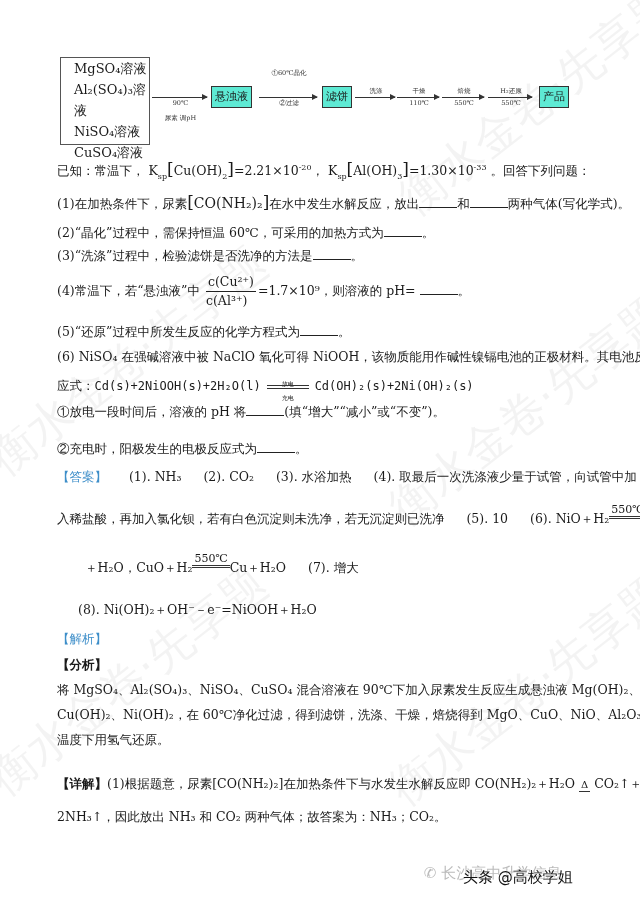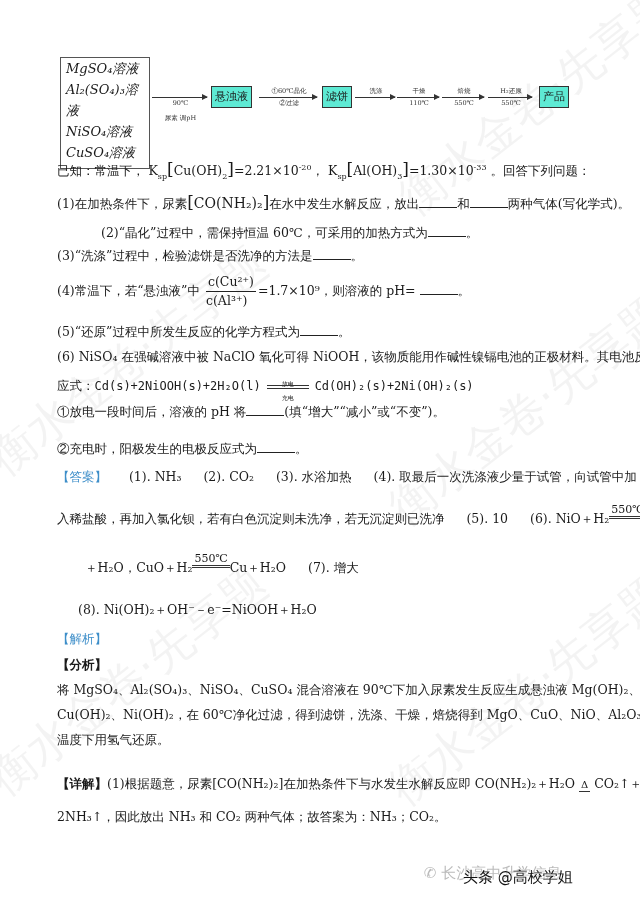--- a/index.html
+++ b/index.html
@@ -9,21 +9,21 @@
     color: #1a1a1a; font-size: 12.5px;
   }
   .line { position: absolute; left: 57px; white-space: nowrap; line-height: 18px; }
   sub, sup { font-size: 8px; line-height: 0; }
   .blank { display: inline-block; width: 38px; border-bottom: 1px solid #222; height: 12px; vertical-align: baseline; }
   .blue { color: #3d8ec9; }
   .boxed { border: 1.3px solid #333; padding: 0 3px; background:#5eead4; font-size: 11px; line-height: 20px; position:absolute; }
   .arrow { position:absolute; height: 1px; background:#333; }
   .arrow::after { content:""; position:absolute; right:-1px; top:-3px; border-left:6px solid #333; border-top:3.5px solid transparent; border-bottom:3.5px solid transparent; }
   .arrowlbl { position:absolute; font-size: 6.5px; text-align:center; color:#333; white-space:nowrap; }
-  .src-box { position:absolute; left:60px; top:57px; width:90px; height:112px; border:1.3px solid #555; font-size:13px; line-height:21px; padding-left:5px; box-sizing:border-box;font-style:italic; }
+  .src-box { position:absolute; left:60px; top:57px; width:90px; height:88px; border:1.3px solid #555; font-size:13px; line-height:21px; padding-left:13px; box-sizing:border-box; }
   .frac { display:inline-block; vertical-align: middle; text-align:left; margin: 0 2px; }
   .frac .num { display:block; border-bottom:1px solid #222; padding: 0 2px; line-height: 18px; }
   .frac .den { display:block; line-height: 18px; }
   .eqarrow { display:inline-block; position:relative; width:46px; height:20px; vertical-align: middle; }
   .eqarrow .t { position:absolute; top:-1px; left:0; width:100%; text-align:center; font-size:6px; }
   .eqarrow .b { position:absolute; top:13px; left:0; width:100%; text-align:center; font-size:6px; }
   .eqarrow .l1 { position:absolute; top:9px; left:2px; right:2px; height:1px; background:#333; }
   .eqarrow .l2 { position:absolute; top:12px; left:2px; right:2px; height:1px; background:#333; }
   .cond { display:inline-block; position:relative; text-align:center; vertical-align: bottom; }
   .cond .c { display:block; font-size: 11px; line-height: 12px; border-bottom: 3px double #333; padding: 0 2px; }
@@ -48,21 +48,21 @@
     <div>NiSO₄溶液</div>
     <div>CuSO₄溶液</div>
   </div>
 
   <div class="arrowlbl" style="left:153px;top:87px;width:55px;margin-top:27px;">尿素 调pH</div>
   <div class="arrow" style="left:152px;top:97px;width:55px;"></div>
   <div class="arrowlbl" style="left:153px;top:99px;width:55px;">90℃</div>
 
   <div class="boxed" style="left:211px;top:86px;">悬浊液</div>
 
-  <div class="arrowlbl" style="left:260px;top:87px;width:58px;">①60℃晶化</div>
+  <div class="arrowlbl" style="left:260px;top:69px;width:58px;">①60℃晶化</div>
   <div class="arrow" style="left:259px;top:97px;width:58px;"></div>
   <div class="arrowlbl" style="left:260px;top:99px;width:58px;">②过滤</div>
 
   <div class="boxed" style="left:322px;top:86px;">滤饼</div>
 
   <div class="arrowlbl" style="left:356px;top:87px;width:40px;">洗涤</div>
   <div class="arrow" style="left:355px;top:97px;width:40px;"></div>
 
   <div class="arrowlbl" style="left:398px;top:87px;width:42px;">干燥</div>
   <div class="arrow" style="left:397px;top:97px;width:42px;"></div>
@@ -83,21 +83,21 @@
   <span>已知：常温下，</span>
   <span><span>K</span><sub>sp</sub><span style="font-size:17px;">[</span><span>Cu(OH)</span><sub>2</sub><span style="font-size:17px;">]</span><span>=2.21×10</span><sup>-20</sup></span>，
   <span><span>K</span><sub>sp</sub><span style="font-size:17px;">[</span><span>Al(OH)</span><sub>3</sub><span style="font-size:17px;">]</span><span>=1.30×10</span><sup>-33</sup></span>
   <span>。回答下列问题：</span>
 </div>
 
 <div class="line" style="top:193px;">
   <span>(1)在加热条件下，尿素</span><span style="font-size:17px;">[</span><span style="font-size:14px;">CO(NH₂)₂</span><span style="font-size:17px;">]</span><span>在水中发生水解反应，放出</span><span class="blank"></span><span>和</span><span class="blank"></span><span>两种气体(写化学式)。</span>
 </div>
 
-<div class="line" style="top:224px;margin-left:44px;">
+<div class="line" style="top:224px;">
   <span>(2)“晶化”过程中，需保持恒温 60℃，可采用的加热方式为</span><span class="blank"></span><span>。</span>
 </div>
 
 <div class="line" style="top:247px;">
   <span>(3)“洗涤”过程中，检验滤饼是否洗净的方法是</span><span class="blank"></span><span>。</span>
 </div>
 
 <div class="line" style="top:271px;line-height:40px;">
   <span>(4)常温下，若“悬浊液”中</span>
   <span class="frac"><span class="num">c(Cu²⁺)</span><span class="den">c(Al³⁺)</span></span><span>=1.7×10⁹，则溶液的 pH=</span>

